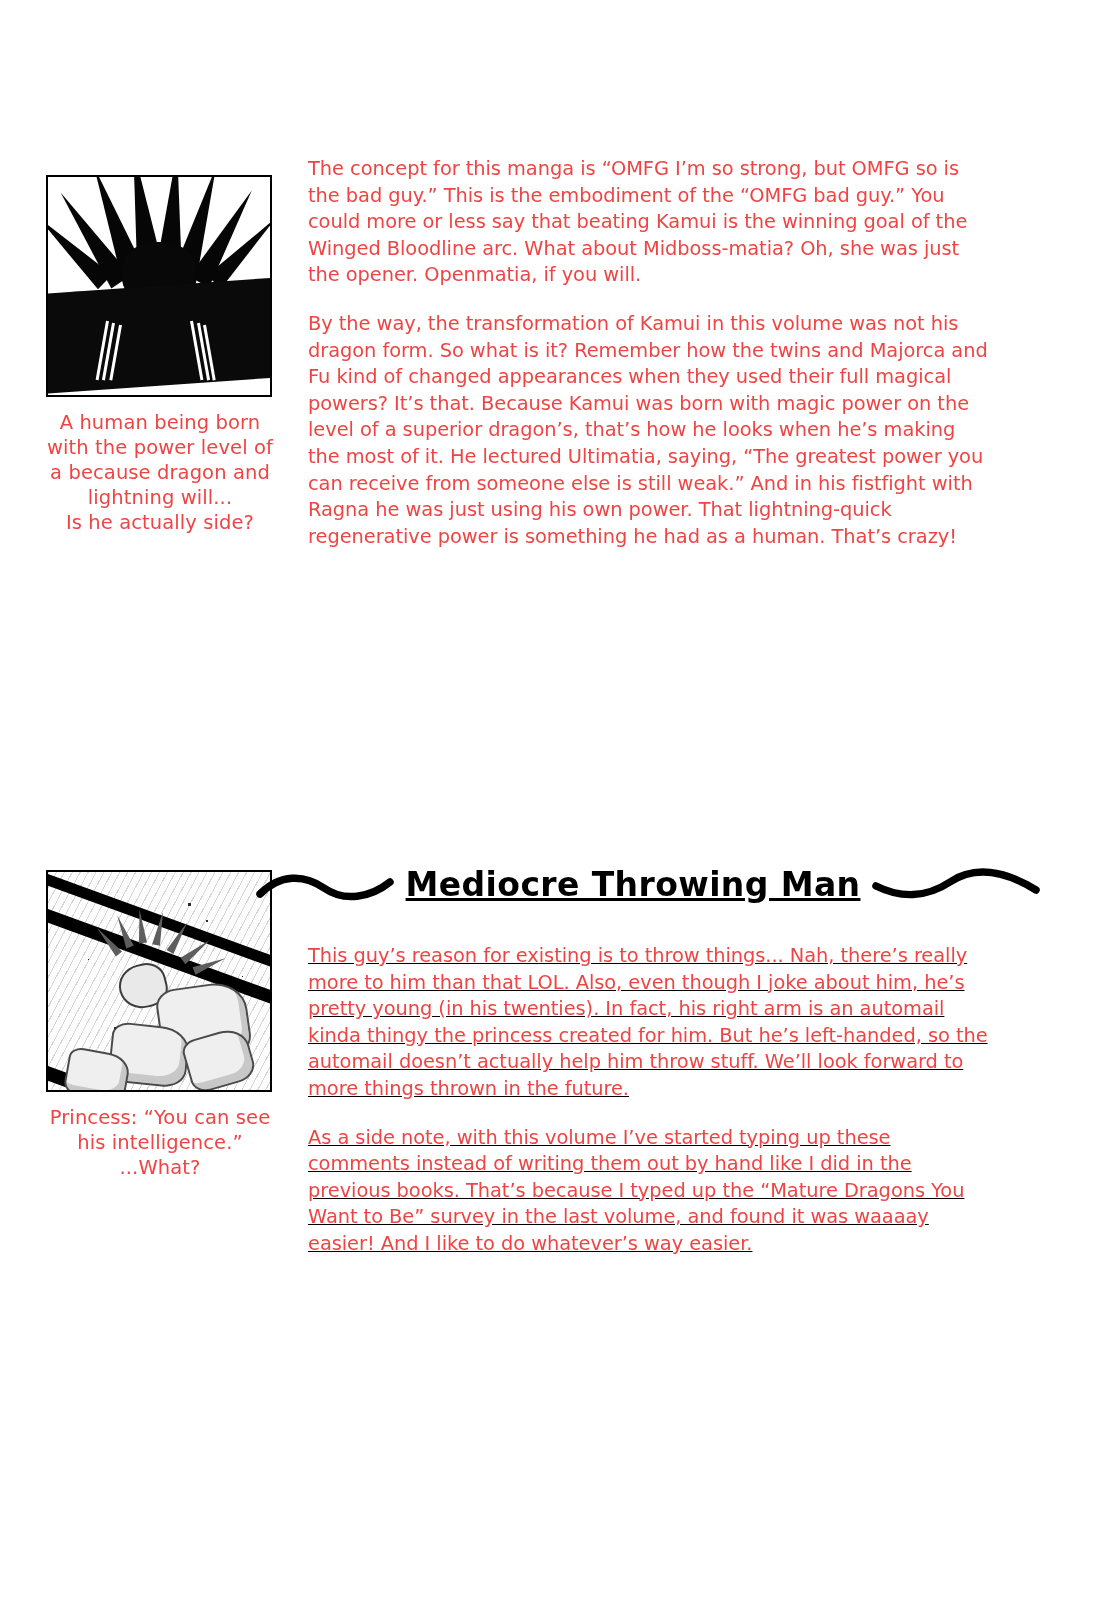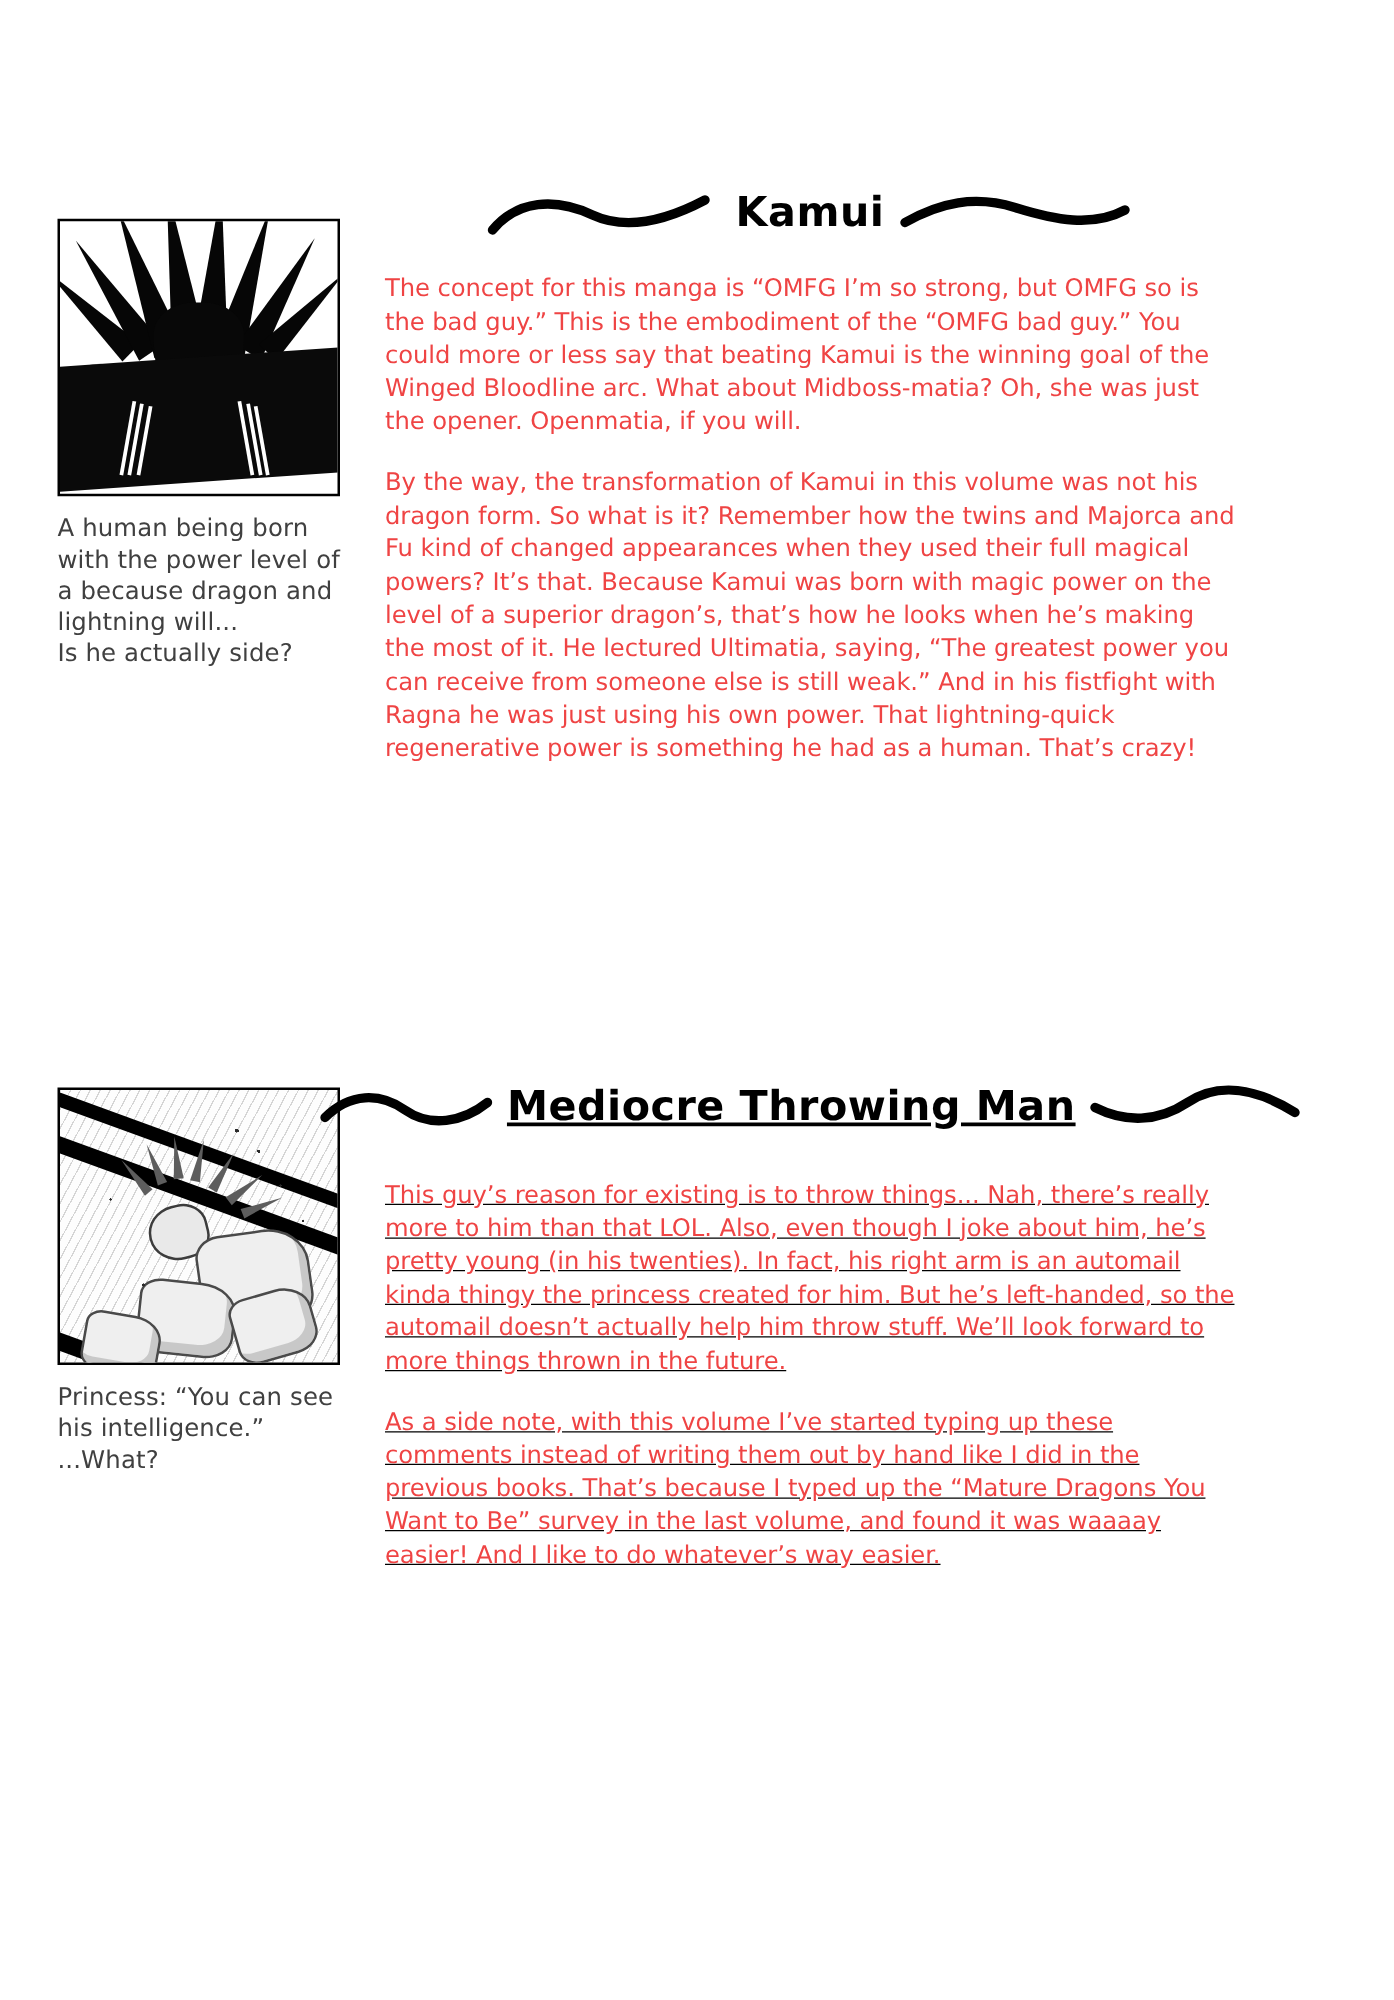--- a/index.html
+++ b/index.html
@@ -159,25 +159,26 @@
     background-size: 4px 4px, 3px 3px, 5px 5px, 3px 3px, 4px 4px, 3px 3px;
     background-repeat: no-repeat;
     background-position: 72% 22%, 80% 35%, 64% 14%, 88% 48%, 30% 72%, 18% 40%;
     pointer-events: none;
   }
 
   
   .caption {
     width: 228px;
     margin-top: 13px;
+    text-align: center;
     font-family: "DejaVu Sans", sans-serif;
     font-size: 19.5px;
     line-height: 25px;
     letter-spacing: .1px;
-    color: #404040;
+    color: #ef4444;
   }
   .caption div { white-space: nowrap; }
 
   
   .right-col {
     position: absolute;
     left: 308px;
     width: 680px;
   }
   #kamui-right { top: 0; }
@@ -262,29 +263,20 @@
         <div>A human being born</div>
         <div>with the power level of</div>
         <div>a because dragon and</div>
         <div>lightning will...</div>
         <div>Is he actually side?</div>
       </div>
     </div>
 
     <div class="right-col" id="kamui-right">
 
-      <div class="heading">
-        <svg class="flourish" width="190" height="46" viewBox="0 0 190 46">
-          <path d="M6 36 C 26 12, 56 10, 86 24 C 112 36, 142 30, 176 12" fill="none" stroke="#000" stroke-width="7.5" stroke-linecap="round"></path>
-        </svg>
-        <span class="title">Kamui</span>
-        <svg class="flourish" width="190" height="46" viewBox="0 0 190 46">
-          <path d="M6 30 C 34 14, 62 8, 94 18 C 126 28, 156 34, 182 20" fill="none" stroke="#000" stroke-width="7.5" stroke-linecap="round"></path>
-        </svg>
-      </div>
 
       <div class="body">
         <p>The concept for this manga is “OMFG I’m so strong, but OMFG so is the bad guy.” This is the embodiment of the “OMFG bad guy.” You could more or less say that beating Kamui is the winning goal of the Winged Bloodline arc. What about Midboss-matia? Oh, she was just the opener. Openmatia, if you will.</p>
         <p>By the way, the transformation of Kamui in this volume was not his dragon form. So what is it? Remember how the twins and Majorca and Fu kind of changed appearances when they used their full magical powers? It’s that. Because Kamui was born with magic power on the level of a superior dragon’s, that’s how he looks when he’s making the most of it. He lectured Ultimatia, saying, “The greatest power you can receive from someone else is still weak.” And in his fistfight with Ragna he was just using his own power. That lightning-quick regenerative power is something he had as a human. That’s crazy!</p>
       </div>
     </div>
   </div>
 
   <div class="section" id="section-throwing">
 

